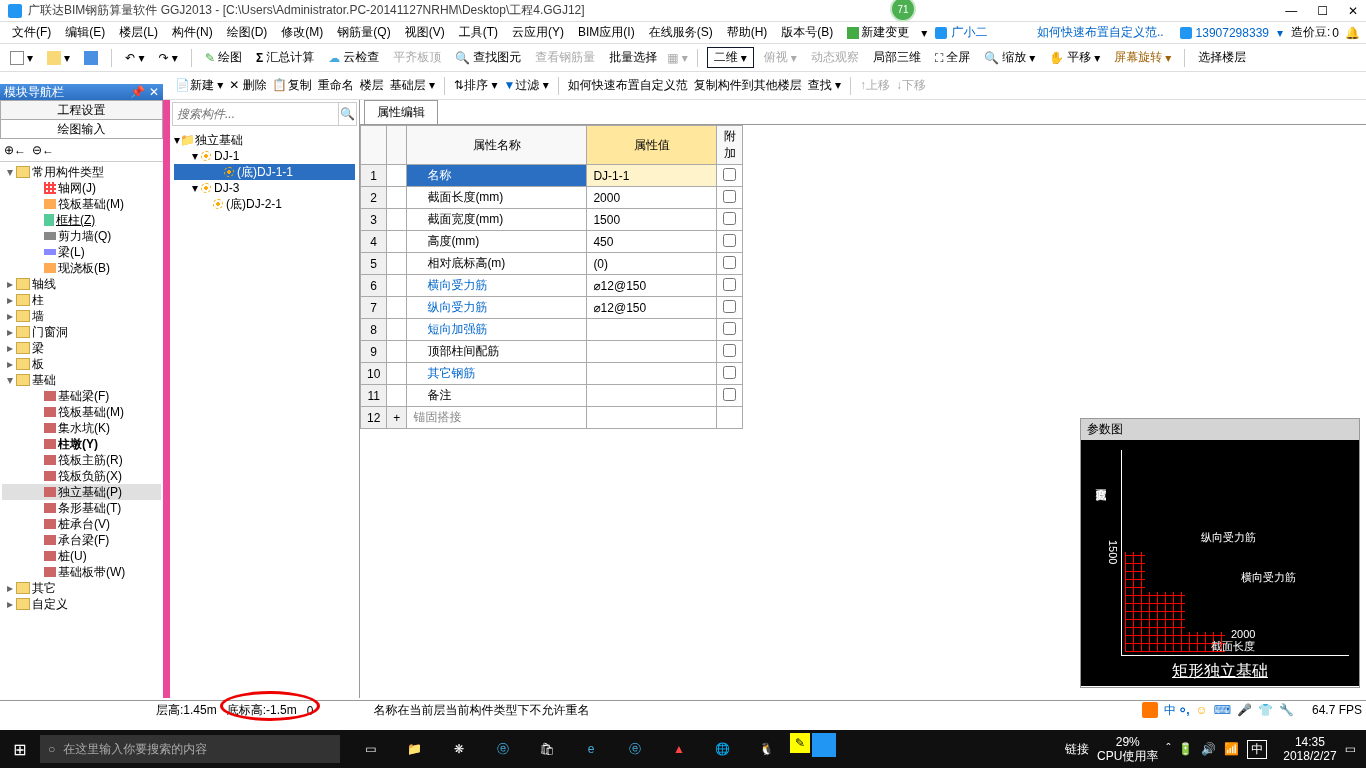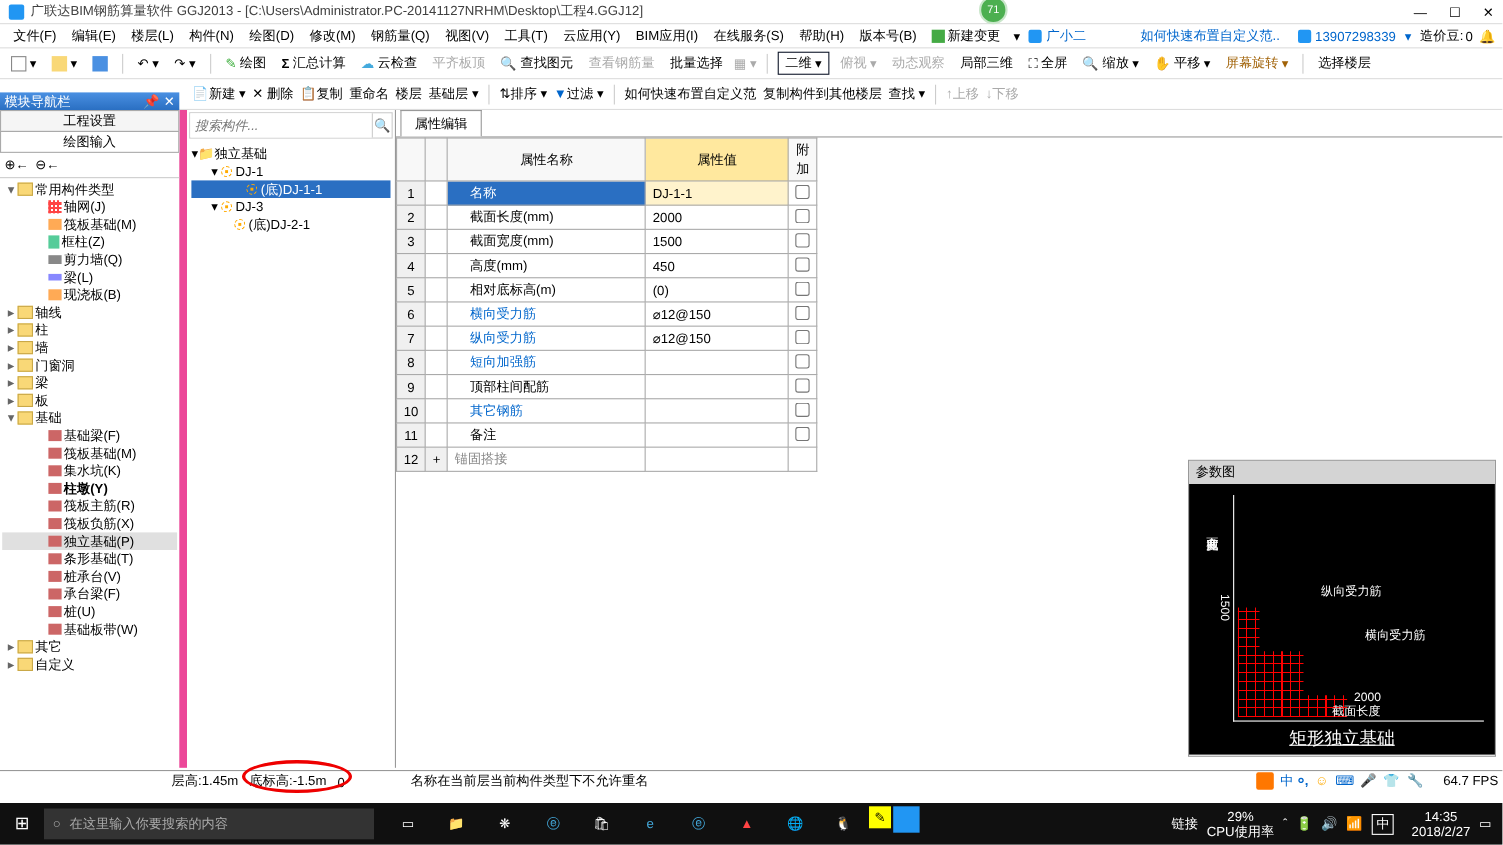--- a/index.html
+++ b/index.html
@@ -225,21 +225,21 @@
       <div class="tree-node" style="padding-left: 30px;">
         <span class="exp"></span>
         <span class="ticon grid"></span>
         <span>轴网(J)</span>
       </div>
       <div class="tree-node" style="padding-left: 30px;">
         <span class="exp"></span>
         <span class="ticon slab"></span>
         <span>筏板基础(M)</span>
       </div>
-      <div class="tree-node" style="padding-left: 30px;">
+      <div class="tree-node" style="padding-left: 30px; text-decoration: underline;">
         <span class="exp"></span>
         <span class="ticon col"></span>
         <span>框柱(Z)</span>
       </div>
       <div class="tree-node" style="padding-left: 30px;">
         <span class="exp"></span>
         <span class="ticon wall"></span>
         <span>剪力墙(Q)</span>
       </div>
       <div class="tree-node" style="padding-left: 30px;">

